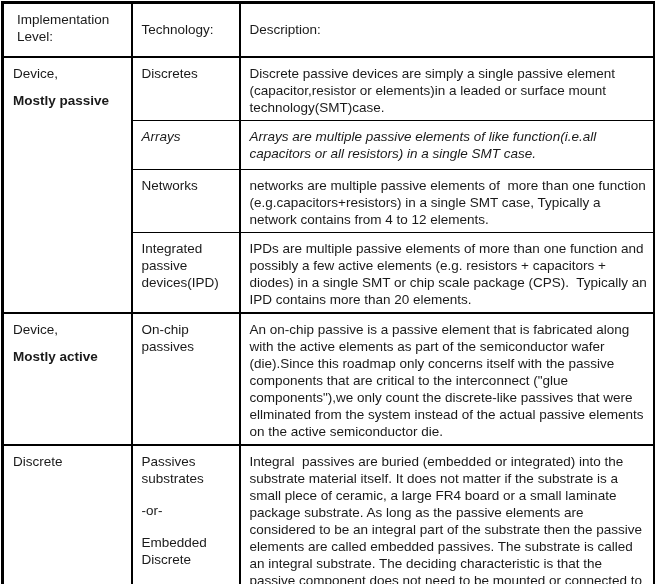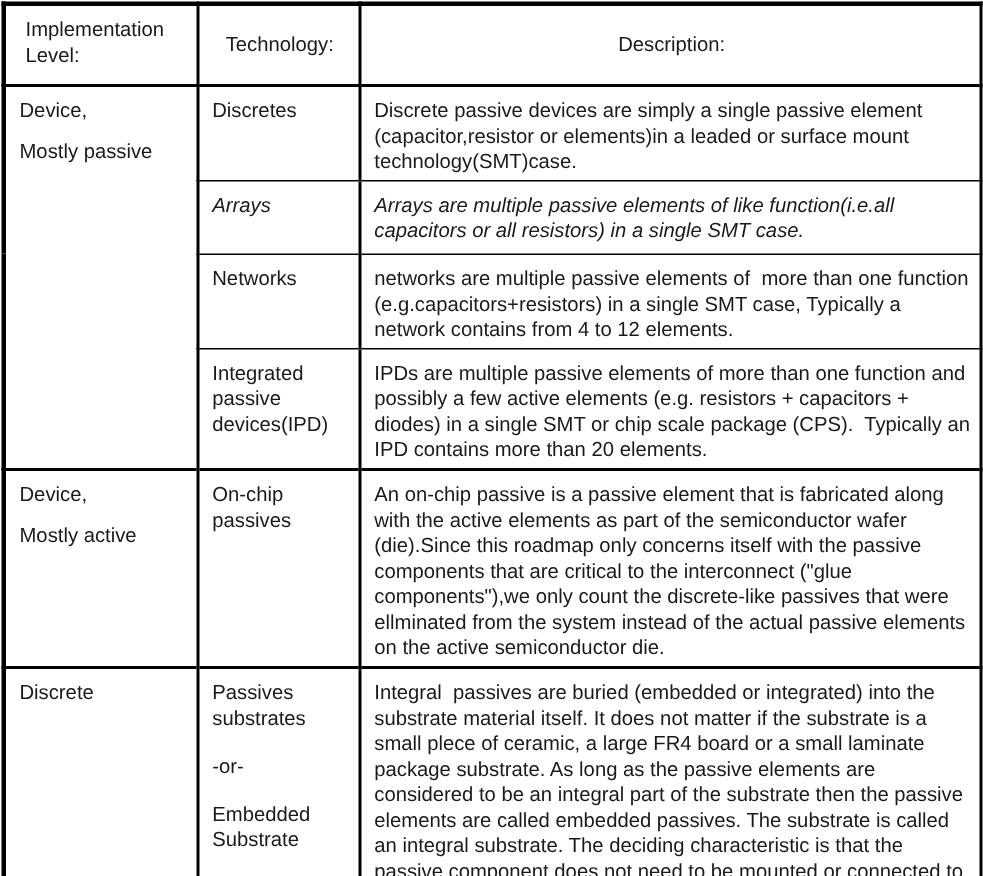--- a/index.html
+++ b/index.html
@@ -32,34 +32,34 @@
     font-size: 13.5px;
     line-height: 17px;
     padding: 7px 7px 4px 9px;
     overflow: hidden;
   }
 
   
   tr.r-header { height: 54px; }
   tr.r-header th { border-bottom-width: 2px; }
   th.hdr-level { vertical-align: top; padding-left: 13px; }
-  th.hdr-bottom { vertical-align: bottom; text-align: center; padding-bottom: 18px; }
+  th.hdr-bottom { vertical-align: bottom; text-align: left; padding-bottom: 18px; }
 
   
   tr.group-first td { border-top-width: 2px; margin-left: 12px; }
 
   
   tr.r-discretes { height: 63px; }
   tr.r-arrays    { height: 49px; font-style: italic; }
   tr.r-networks  { height: 58px; }
   tr.r-ipd       { height: 74px; }
   tr.r-onchip    { height: 110px; }
   tr.r-substrate { height: 160px; }
 
-  .level-line + .level-line { margin-top: 10px; }
+  .level-line + .level-line { margin-top: 10px; font-weight: bold; }
   .tech-part + .tech-part { margin-top: 15px; }
 
   td.desc-cell { padding-right: 6px; }
   .desc-text { white-space: pre-wrap; }
 </style>
 </head>
 <body>
 
 <div class="sheet">
   <table class="impl-table">
@@ -135,21 +135,21 @@
       </td>
     </tr>
 
     <tr class="group-first r-substrate">
       <td>
         <div class="level-line">Discrete</div>
       </td>
       <td>
         <div class="tech-part">Passives substrates</div>
         <div class="tech-part">-or-</div>
-        <div class="tech-part">Embedded Substrate</div>
+        <div class="tech-part">Embedded Discrete</div>
       </td>
       <td class="desc-cell">
         <div class="desc-text">Integral  passives are buried (embedded or integrated) into the substrate material itself. It does not matter if the substrate is a small plece of ceramic, a large FR4 board or a small laminate package substrate. As long as the passive elements are considered to be an integral part of the substrate then the passive elements are called embedded passives. The substrate is called an integral substrate. The deciding characteristic is that the passive component does not need to be mounted or connected to the substrate since it is an inherent part of the substrate.</div>
       </td>
     </tr>
   </tbody>
     </table>
 </div>
 
 </body></html>

